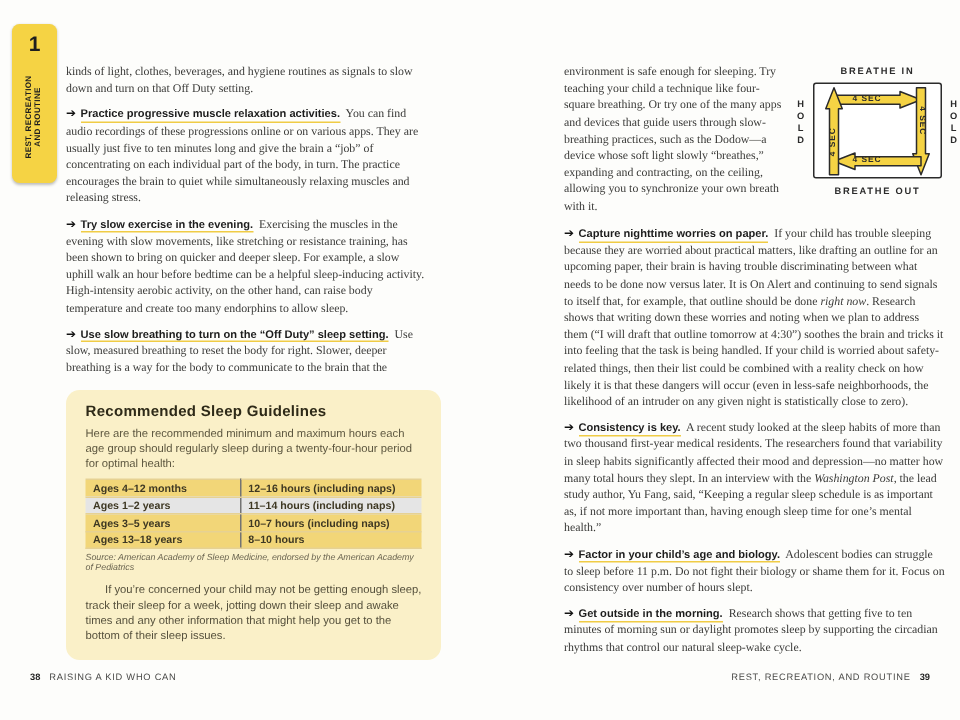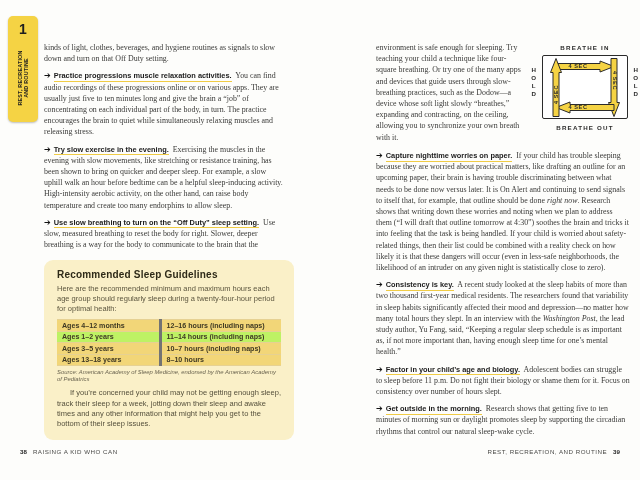--- a/index.html
+++ b/index.html
@@ -76,23 +76,23 @@
   }
   .guide-intro { font-size: 7.5px; line-height: 10px; color: #5c563f; }
   .guide-table {
     width: 100%; border-collapse: collapse; margin: 5px 0 3px 0;
   }
   .guide-table td {
     font-size: 7.1px; font-weight: bold; color: #3e3823;
     height: 11.5px; padding: 0 0 0 5px;
     border-top: 1px solid #e6d193; border-bottom: 1px solid #e6d193;
   }
-  .guide-table td:first-child { width: 46%; border-right: 3px solid #737373; }
+  .guide-table td:first-child { width: 46%; border-right: 1px solid #737373; }
   .row-dark  td { background: #f2d678; }
-  .row-light td { background: #bef264; }
+  .row-light td { background: #e5e5e5; }
   .guide-source {
     font-size: 5.9px; line-height: 7px; font-style: italic; color: #6a6450;
     margin-bottom: 5px;
   }
   .guide-note {
     font-size: 7.5px; line-height: 10.3px; color: #55503c;
     text-indent: 13px;
   }
 
   
@@ -157,21 +157,21 @@
   <div class="tab-label">
     <div>REST, RECREATION</div>
     <div>AND ROUTINE</div>
   </div>
 </div>
 
 <div class="page page-left">
   <p class="body-text">kinds of light, clothes, beverages, and hygiene routines as signals to slow down and turn on that Off Duty setting.</p>
 
   <p class="bullet">
-    <span class="arrow-glyph">➔</span><span class="bullet-head">Practice progressions muscle relaxation activities.</span>
+    <span class="arrow-glyph">➔</span><span class="bullet-head">Practice progressive muscle relaxation activities.</span>
     <span>You can find audio recordings of these progressions online or on various apps. They are usually just five to ten minutes long and give the brain a “job” of concentrating on each individual part of the body, in turn. The practice encourages the brain to quiet while simultaneously relaxing muscles and releasing stress.</span><span class="it"></span><span></span>
   </p>
 
   <p class="bullet">
     <span class="arrow-glyph">➔</span><span class="bullet-head">Try slow exercise in the evening.</span>
     <span>Exercising the muscles in the evening with slow movements, like stretching or resistance training, has been shown to bring on quicker and deeper sleep. For example, a slow uphill walk an hour before bedtime can be a helpful sleep-inducing activity. High-intensity aerobic activity, on the other hand, can raise body temperature and create too many endorphins to allow sleep.</span><span class="it"></span><span></span>
   </p>
 
   <p class="bullet">
     <span class="arrow-glyph">➔</span><span class="bullet-head">Use slow breathing to turn on the “Off Duty” sleep setting.</span>

